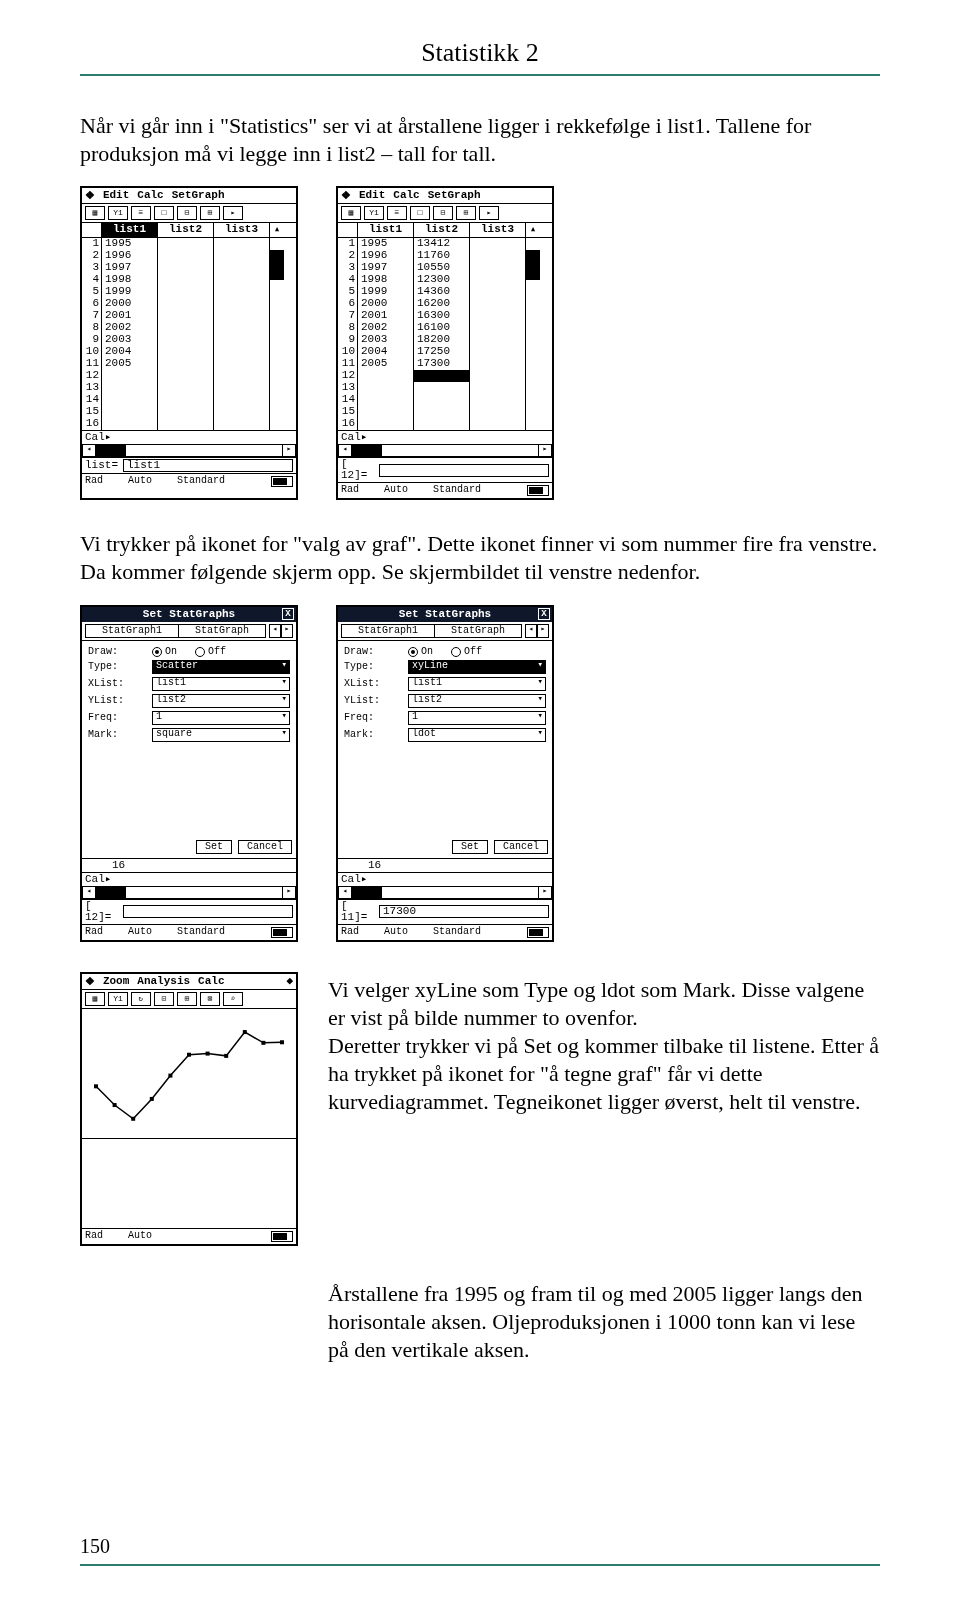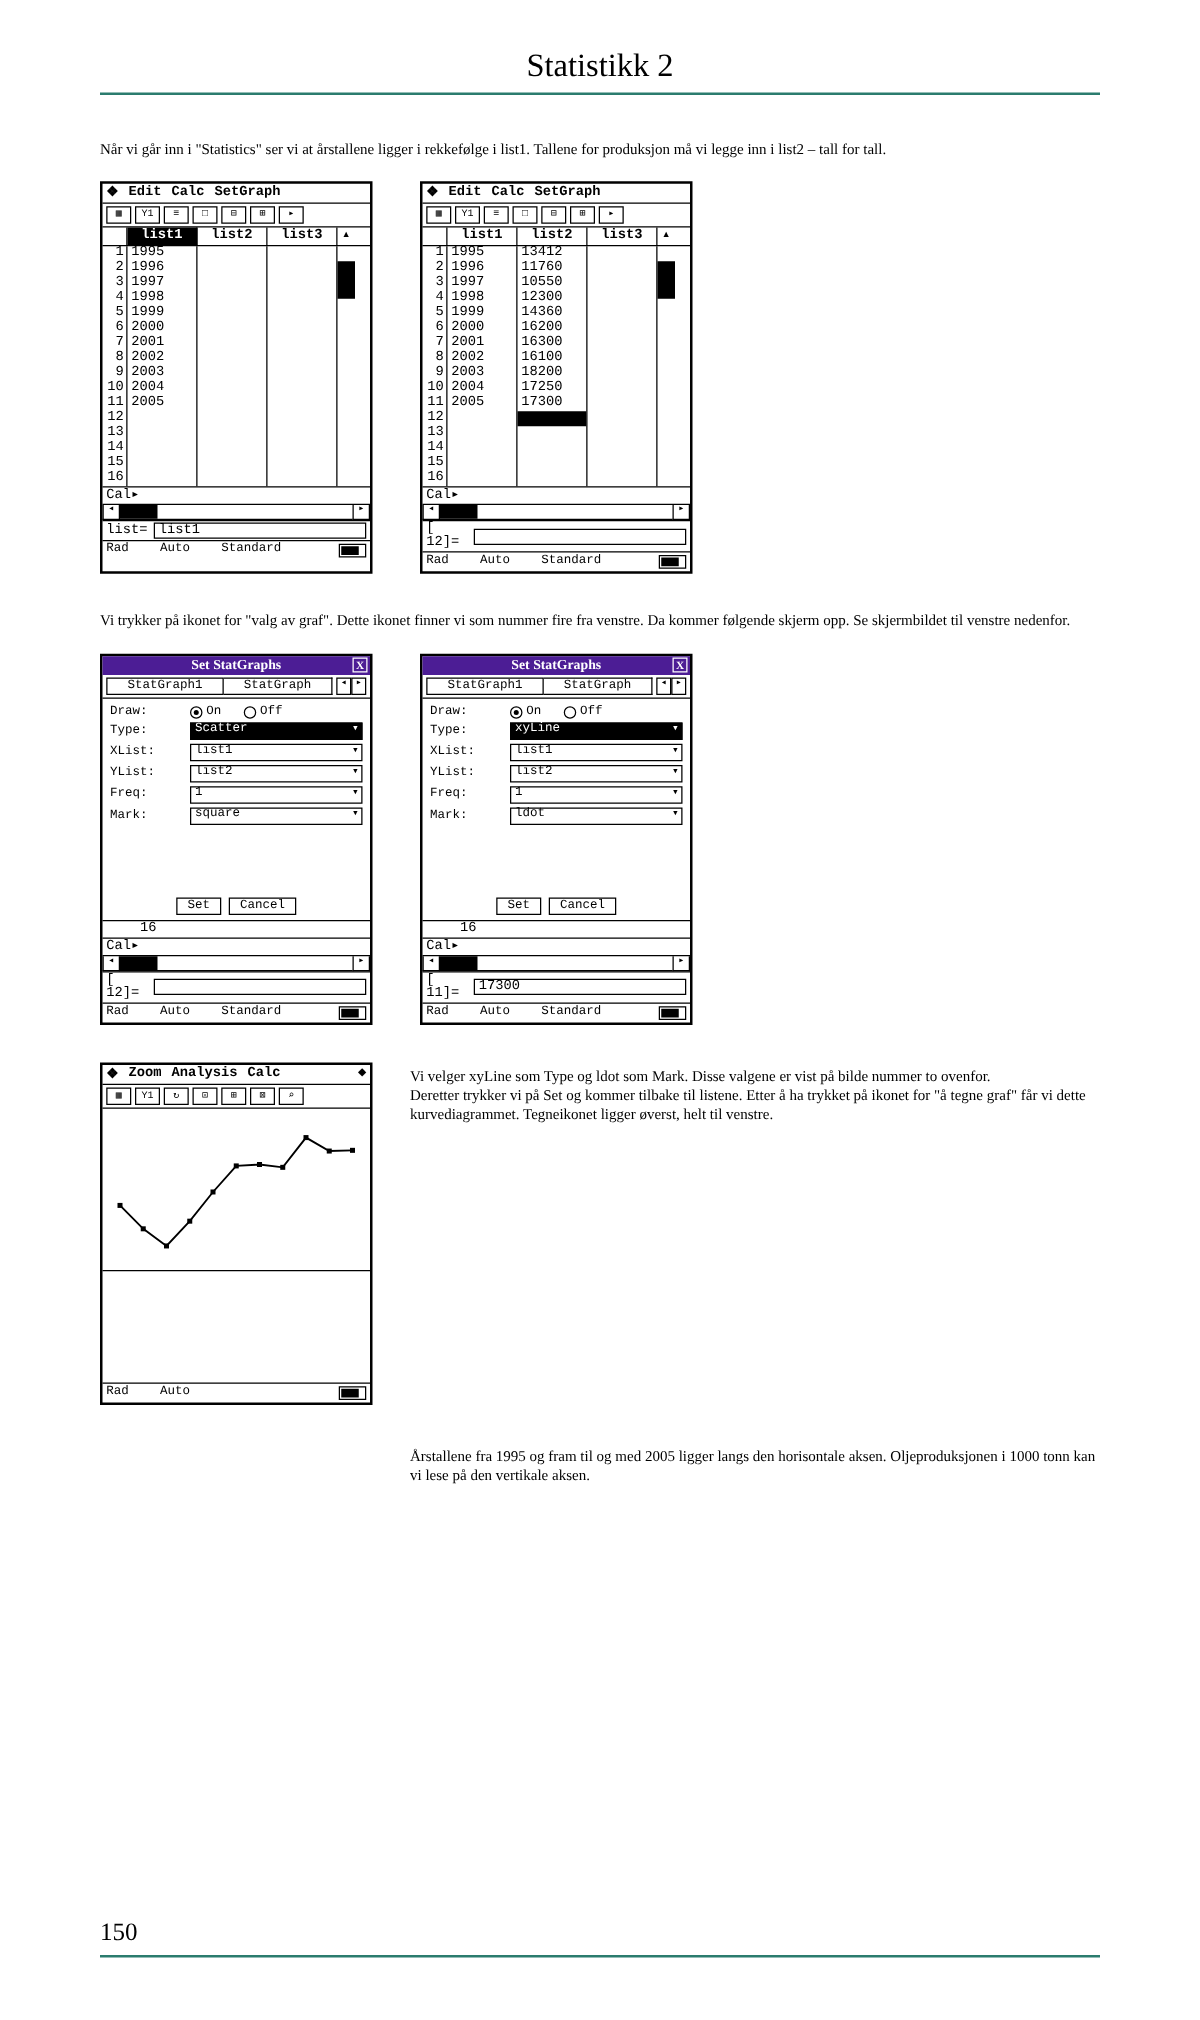--- a/index.html
+++ b/index.html
@@ -17,21 +17,21 @@
     font-size: 26px;
     padding-top: 38px;
   }
   .hr-top {
     height: 2px;
     background: #2b7c6e;
     margin-top: 6px;
     margin-bottom: 36px;
   }
   .body-text {
-    font-size: 12px;
+    font-size: 22px;
     line-height: 1.28;
     margin-bottom: 18px;
   }
   .calc-row {
     display: flex;
     gap: 38px;
     margin-bottom: 30px;
   }
   .calc {
     width: 218px;
@@ -90,37 +90,37 @@
   .cal-row .field { flex: 1; border: 1px solid #000; height: 13px; padding: 0 3px; }
   .hscroll { display: flex; border-bottom: 1px solid #000; }
   .hscroll .ha { width: 14px; border: 1px solid #000; border-top: none; text-align:center; font-size: 8px; }
   .hscroll .track { flex: 1; border-bottom: 1px solid #000; position: relative; height: 12px; }
   .hscroll .thumb { position: absolute; left: 0; top: 0; height: 100%; width: 30px; background: #000; }
   .status { display: flex; padding: 2px 3px; gap: 25px; font-size: 10px; }
   .status .batt { margin-left: auto; border: 1px solid #000; width: 22px; height: 11px; position: relative; }
   .status .batt::after { content: ""; position: absolute; left: 1px; top: 1px; bottom: 1px; width: 14px; background: #000; }
 
   
-  .sg-title { background: #4c1d95; color: #fff; text-align: center; font-weight: bold; padding: 2px; position: relative; font-family: Liberation Serif, serif; }
+  .sg-title { background: #0f172a; color: #fff; text-align: center; font-weight: bold; padding: 2px; position: relative; }
   .sg-title .x { position: absolute; right: 2px; top: 1px; border: 1px solid #fff; width: 12px; height: 12px; line-height: 10px; font-size: 9px; }
   .sg-tabs { display: flex; padding: 2px 3px; border-bottom: 1px solid #000; }
   .sg-tab { border: 1px solid #000; padding: 1px 16px; font-size: 10px; }
   .sg-tab:nth-child(2) { border-left: none; }
   .sg-tab-arrows { margin-left: auto; display: flex; }
   .sg-tab-arrows span { border: 1px solid #000; width: 12px; text-align: center; font-size: 8px; }
   .sg-body { padding: 3px 6px; }
   .sg-row { display: flex; align-items: center; margin: 3px 0; font-size: 10px; }
   .sg-row .k { width: 64px; }
   .sg-row .radio { width: 10px; height: 10px; border: 1px solid #000; border-radius: 50%; margin-right: 3px; display: inline-block; position: relative; }
   .sg-row .radio.on::after { content: ""; position: absolute; inset: 2px; background: #000; border-radius: 50%; }
   .sg-row .dd { flex: 1; border: 1px solid #000; height: 14px; padding: 0 3px; position: relative; }
   .sg-row .dd.sel { background: #000; color: #fff; }
   .sg-row .dd::after { content: "▾"; position: absolute; right: 2px; top: 0; font-size: 9px; }
   .sg-row .dd.sel::after { color: #fff; }
-  .sg-btns { display: flex; justify-content: center; gap: 6px; padding: 4px; }
+  .sg-btns { display: flex; justify-content: flex-end; gap: 6px; padding: 4px; margin-top: 40px; }
   .sg-btn { border: 1px solid #000; padding: 1px 8px; font-size: 10px; }
   .sg-spacer { height: 48px; }
 
   
   .plot-area {
     height: 130px;
     position: relative;
     border-bottom: 1px solid #000;
   }
   .plot-area svg { position: absolute; inset: 0; }

